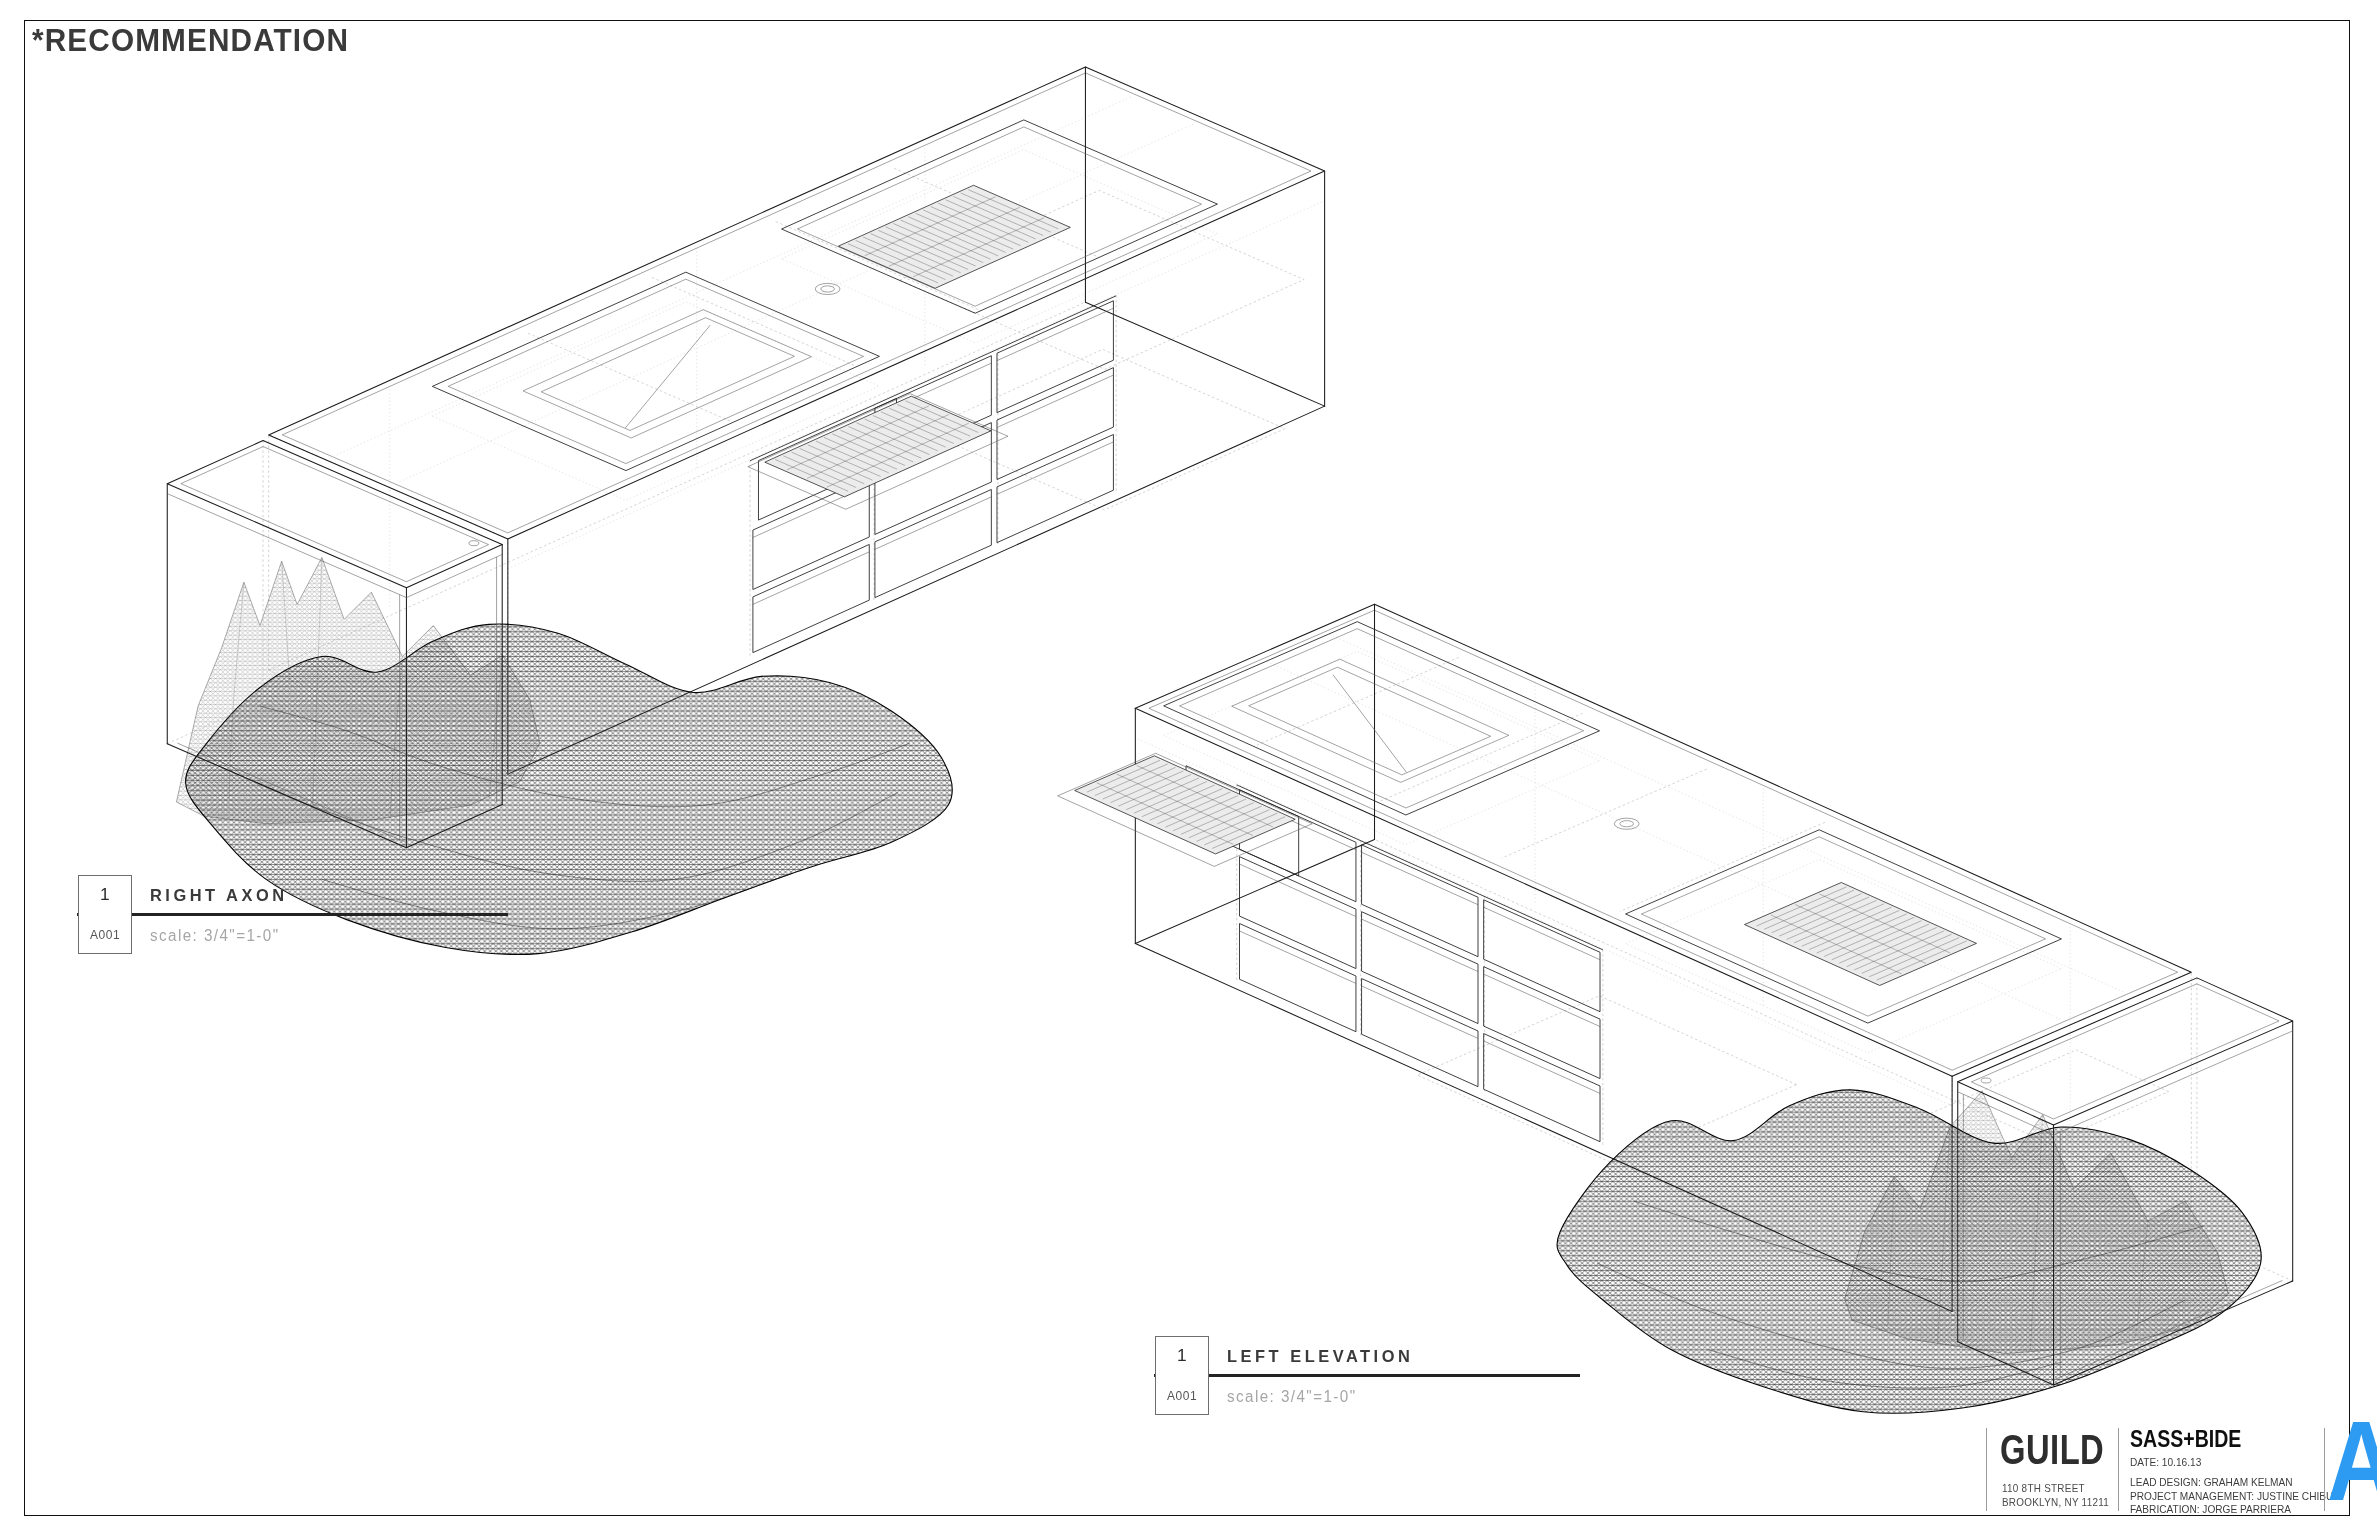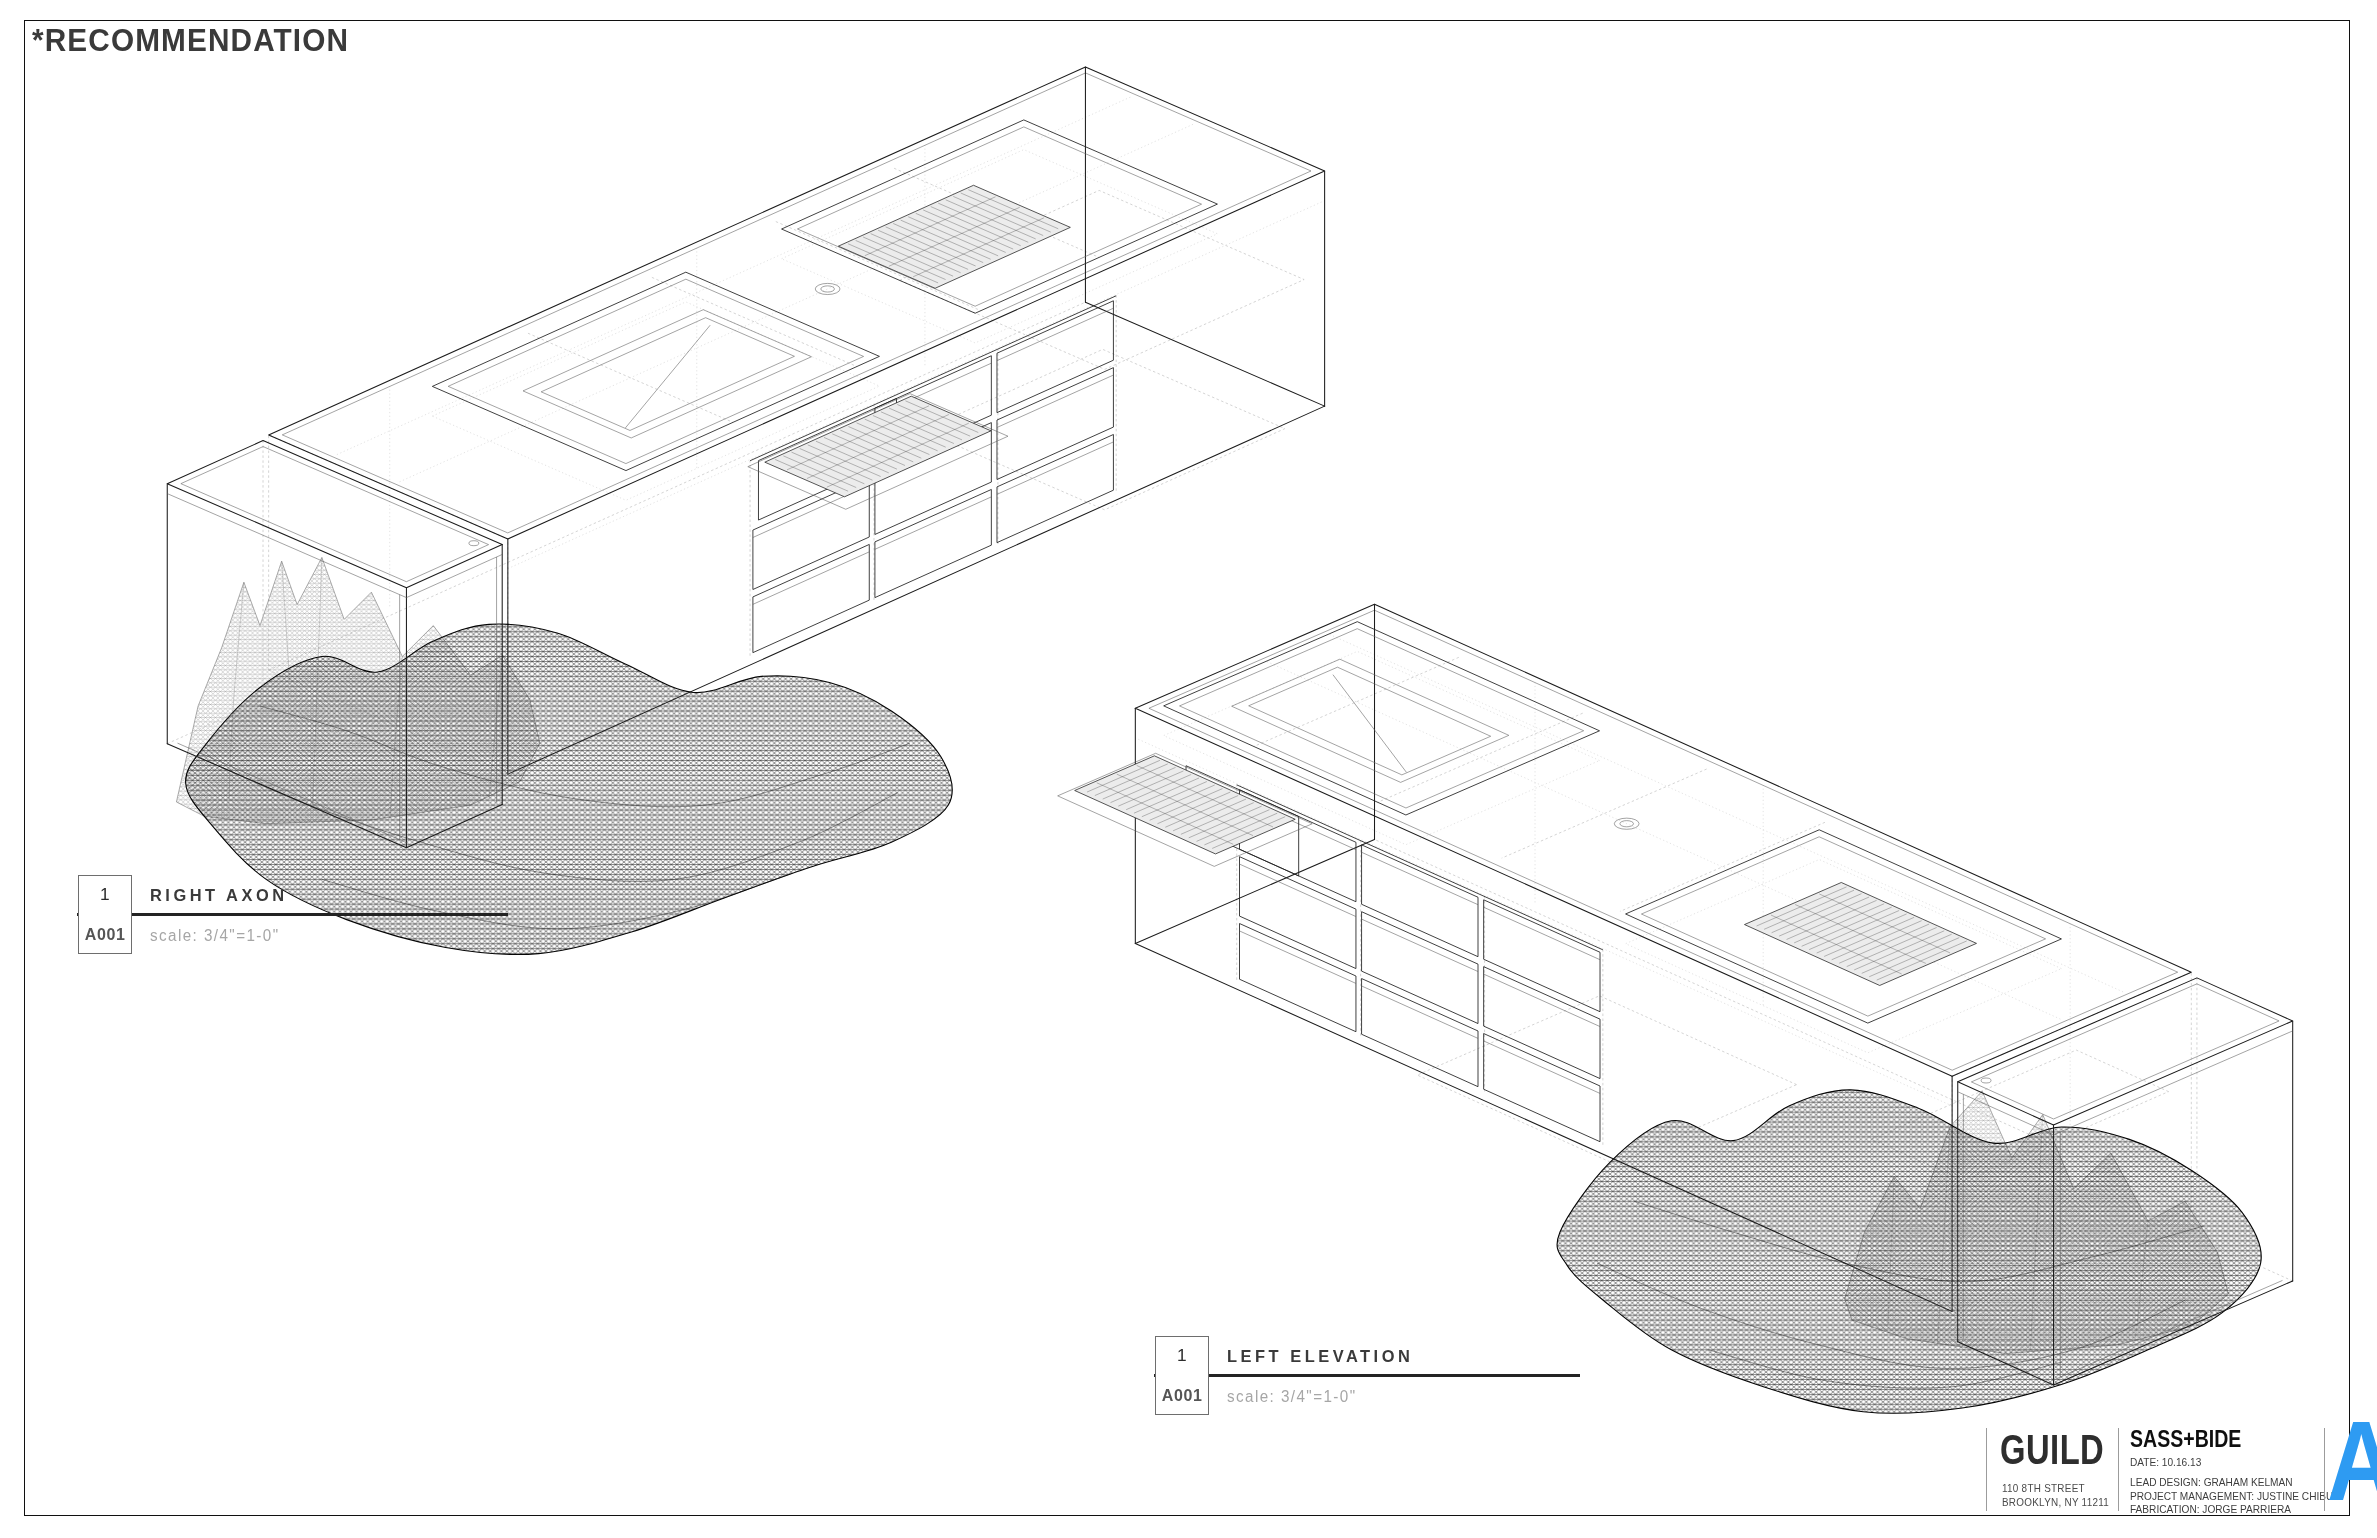--- a/index.html
+++ b/index.html
@@ -28,21 +28,21 @@
     border:1.2px solid #6e6e6e;background:#fff;box-sizing:border-box;
   }
   .vp-num{
     position:absolute;left:0;top:0;width:100%;height:37px;
     display:flex;align-items:center;justify-content:center;
     font-size:17.3px;color:#2c2c2c;letter-spacing:0.6px;
   }
   .vp-ref{
     position:absolute;left:0;top:41px;width:100%;height:35px;
     display:flex;align-items:center;justify-content:center;
-    font-size:16px;color:#555;letter-spacing:0.6px;font-weight:bold;
+    font-size:12px;color:#555;letter-spacing:0.6px;
   }
   .vp-title{
     position:absolute;left:73px;top:10px;font-size:17.3px;font-weight:700;
     color:#3a3a3a;letter-spacing:3.7px;white-space:nowrap;
     transform:scaleX(.95);transform-origin:left top;
   }
   .vp-scale{
     position:absolute;left:73px;top:52px;font-size:16px;color:#a6a6a6;
     letter-spacing:1.5px;white-space:nowrap;transform:scaleX(.95);transform-origin:left top;
   }

